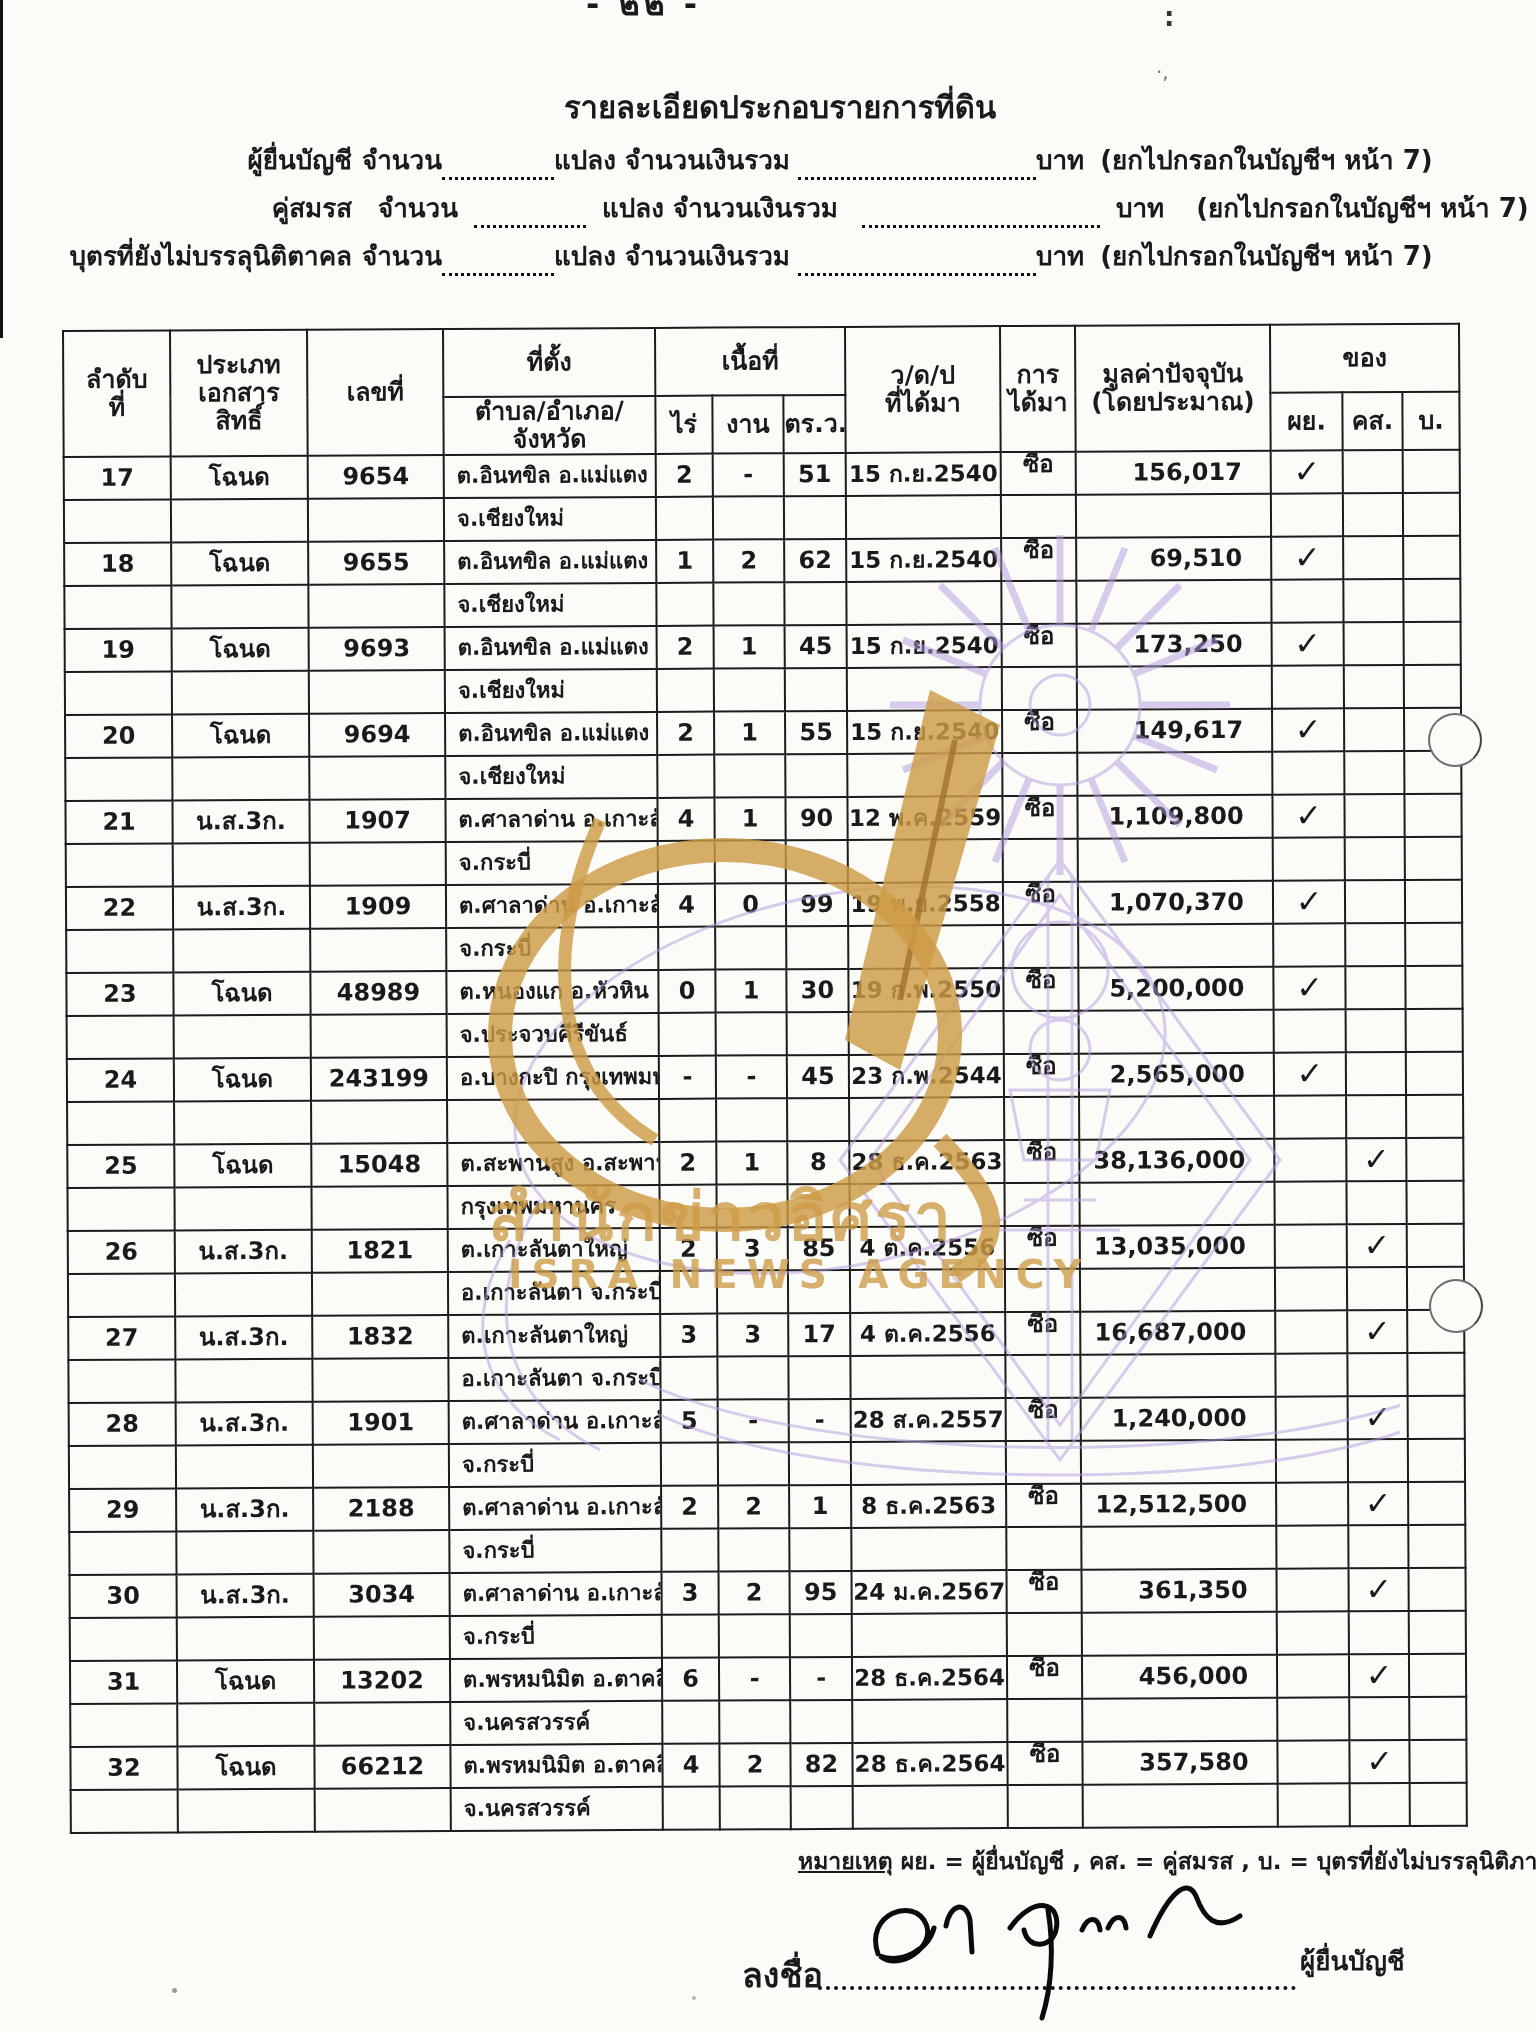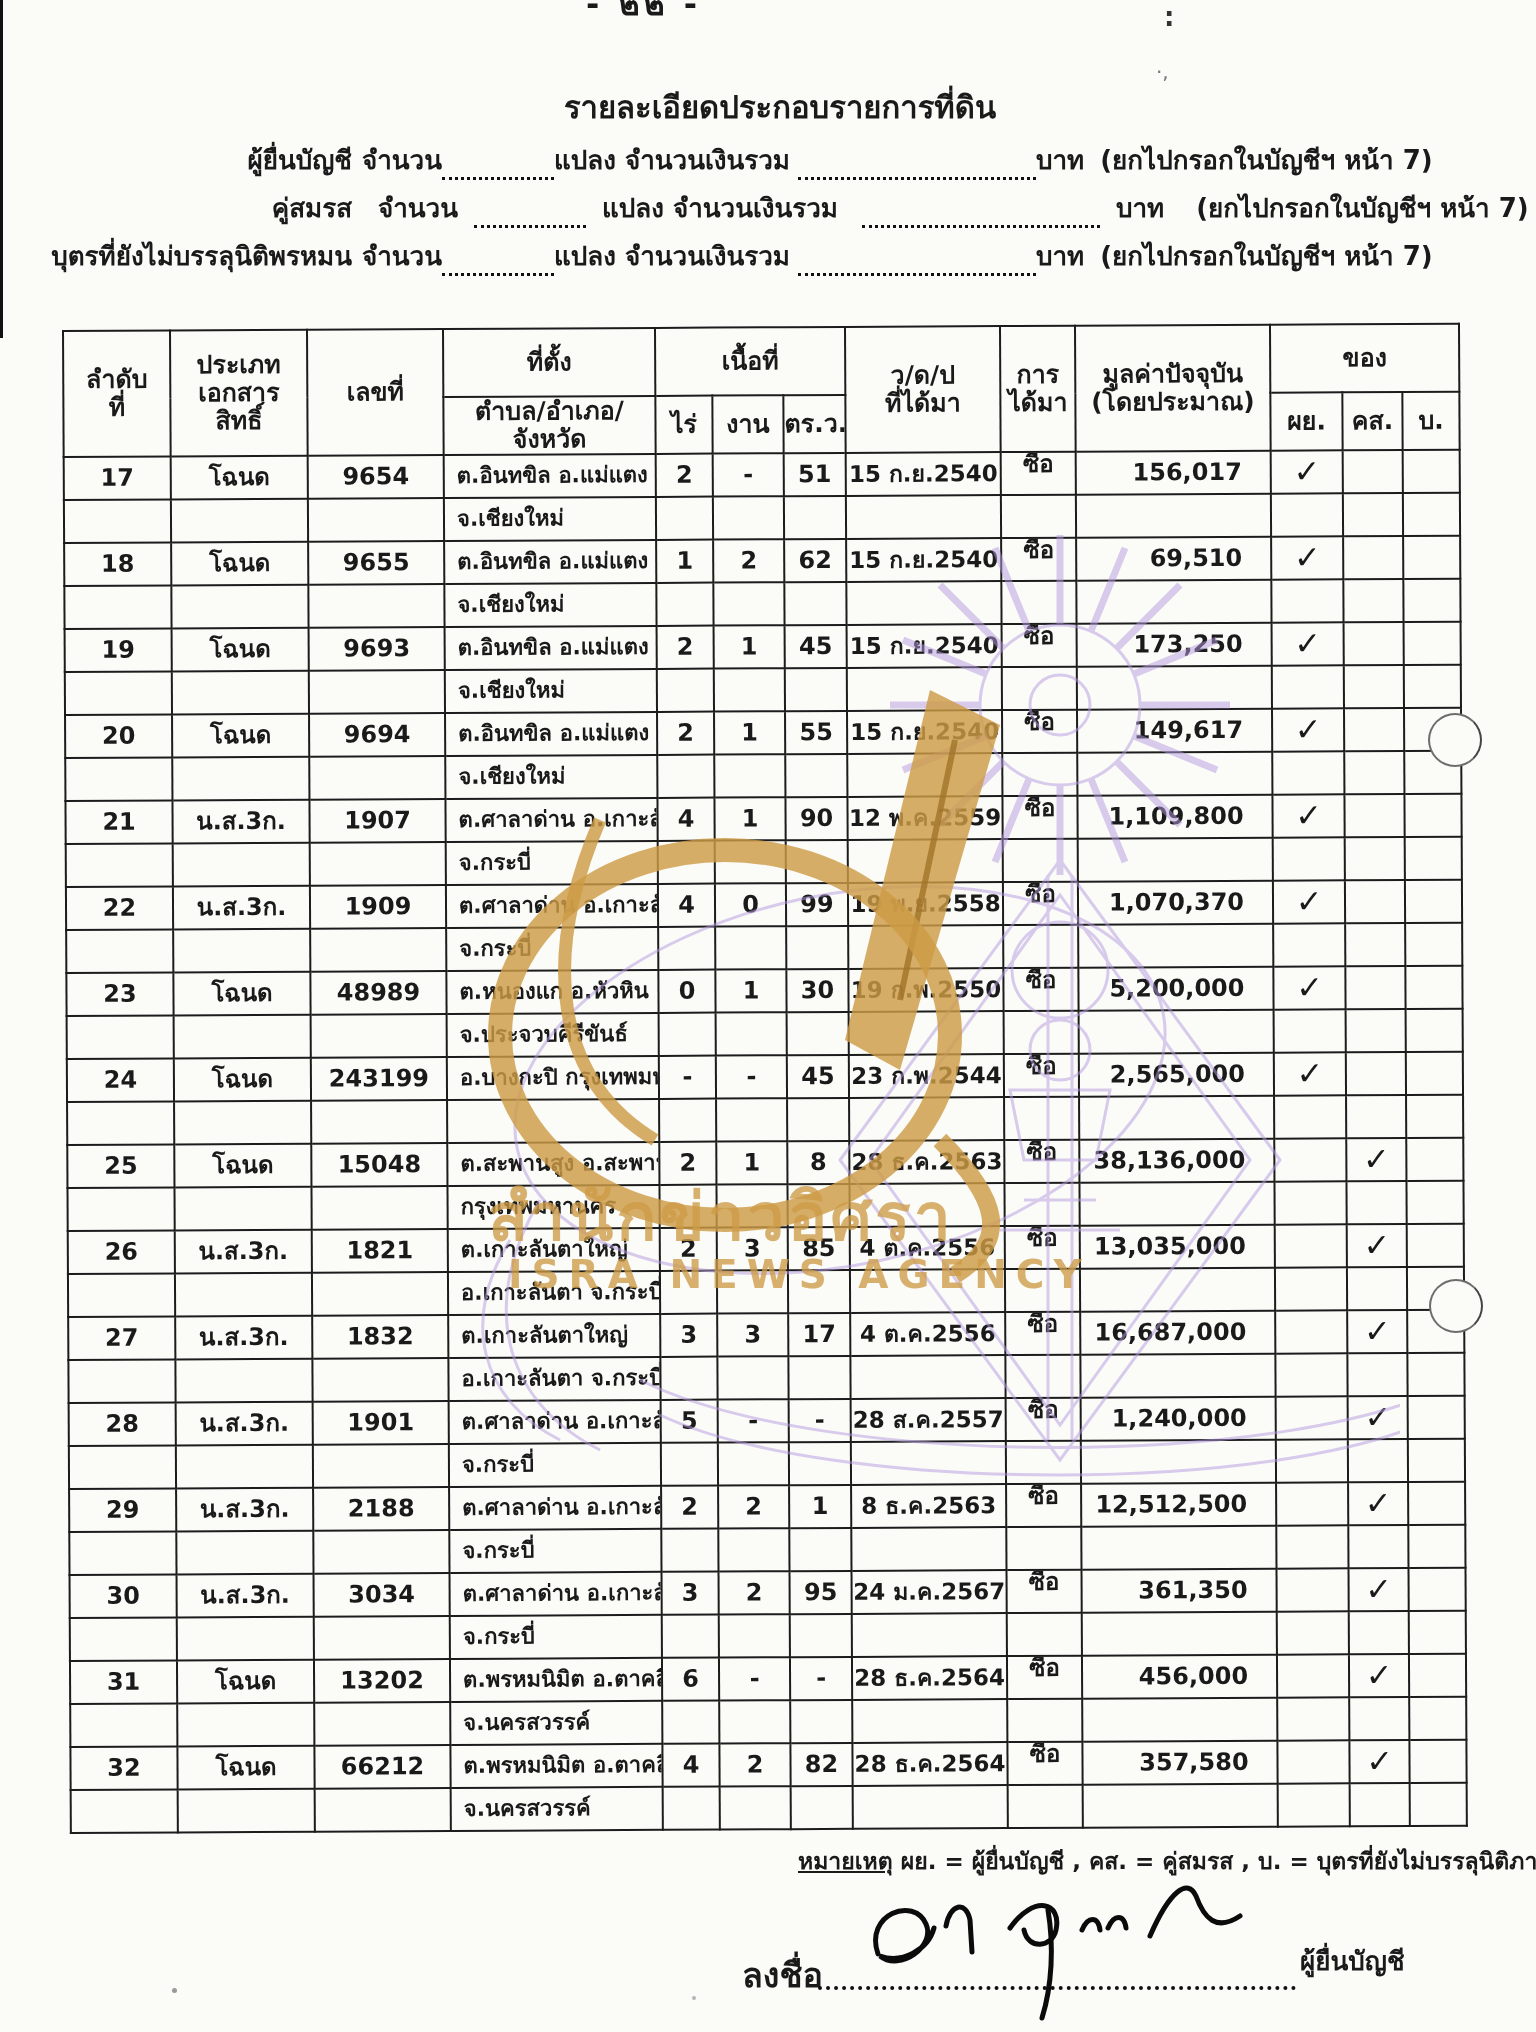--- a/index.html
+++ b/index.html
@@ -98,21 +98,21 @@
       <div class="form-line" style="top: 48px; gap: 16px;">
         <span class="fl-label">คู่สมรส</span>
         <span class="fl-word">จำนวน</span>
         <span class="dotted d1"></span>
         <span class="fl-word">แปลง&nbsp;จำนวนเงินรวม</span>
         <span class="dotted d2"></span>
         <span class="fl-word">บาท</span>
         <span class="fl-note">(ยกไปกรอกในบัญชีฯ หน้า 7)</span>
       </div>
       <div class="form-line" style="top: 96px;">
-        <span class="fl-label">บุตรที่ยังไม่บรรลุนิติพรหมน</span>
+        <span class="fl-label">บุตรที่ยังไม่บรรลุนิติตาคล</span>
         <span class="fl-word">จำนวน</span>
         <span class="dotted d1"></span>
         <span class="fl-word">แปลง&nbsp;จำนวนเงินรวม</span>
         <span class="dotted d2"></span>
         <span class="fl-word">บาท</span>
         <span class="fl-note">(ยกไปกรอกในบัญชีฯ หน้า 7)</span>
       </div>
     </div>
 
   <table class="land-table">

